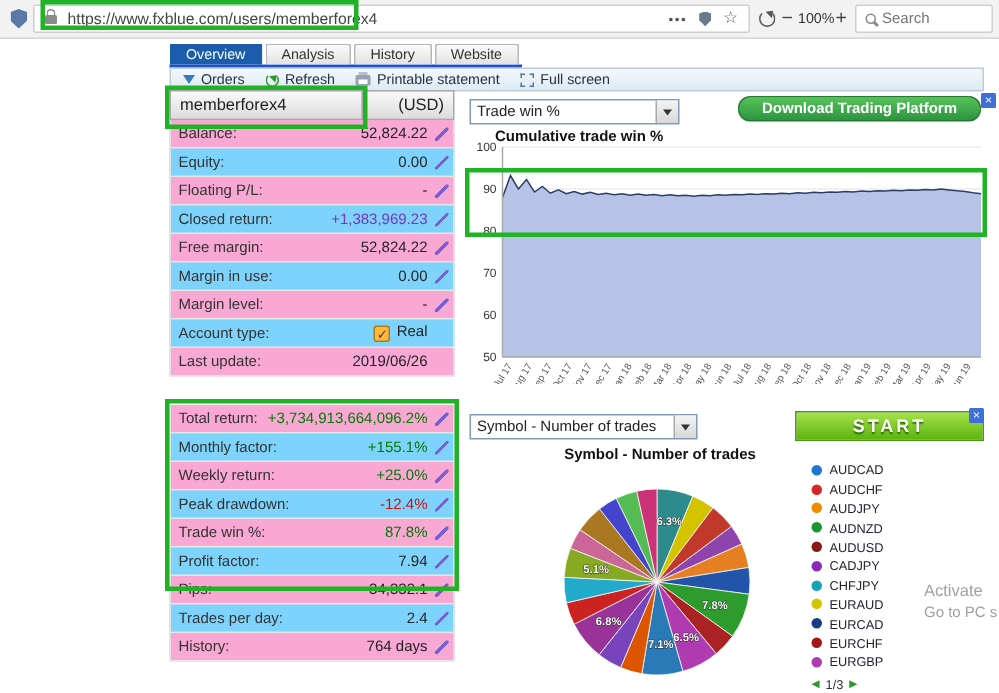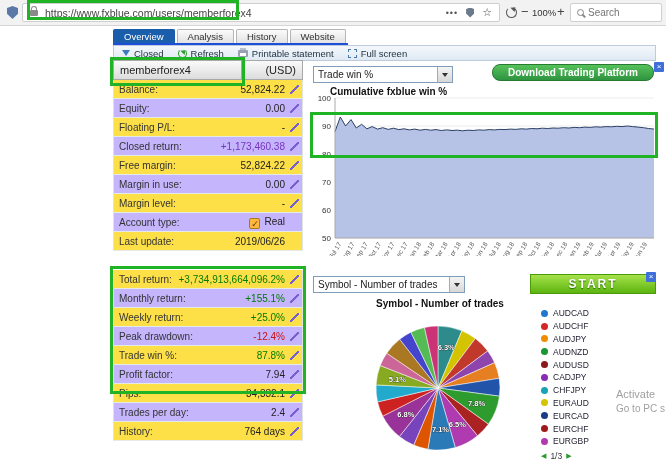--- a/index.html
+++ b/index.html
@@ -64,22 +64,22 @@
   .stats { position:absolute; left:113px; top:270px; width:190px; }
   .hrow { display:flex; height:20px; }
   .hcell { background:linear-gradient(#fafafa,#dcdcdc); border:1px solid #a8a8a8; font-size:11px; color:#222;
            display:flex; align-items:center; padding:0 6px; }
   .hcell.grow { flex:1; }
   .hcell.cur { width:62px; margin-left:-1px; justify-content:flex-end; }
   .stats-header { height:21px; background:linear-gradient(#fafafa,#dcdcdc); border:1px solid #a8a8a8;
                   font-size:11px; color:#222; display:flex; align-items:center; padding:0 6px; }
   .trow { display:flex; align-items:center; height:19px; padding:0 3px 0 5px; font-size:10px;
           border-bottom:1px solid #e6eae6; border-left:1px solid #e0e4e0; border-right:1px solid #e0e4e0;
-          background:#fde047; }
-  .trow.alt { background:#c4b5fd; }
+          background:#f9a8d4; }
+  .trow.alt { background:#7dd3fc; }
   .tlabel { color:#333; white-space:nowrap; }
   .tvalue { flex:1; text-align:right; padding-right:5px; color:#222; white-space:nowrap; overflow:hidden; }
   .hist-icon { width:9px; height:9px; flex:0 0 9px;
                background:linear-gradient(135deg,transparent 42%,#7a5fd0 42%,#7a5fd0 58%,transparent 58%); }
   .hist-icon.hide { visibility:hidden; }
   .chk { display:inline-block; width:11px; height:11px; background:#ffb83d; border:1px solid #a97a1a;
          color:#5a3a00; font-size:9px; line-height:10px; text-align:center; vertical-align:-2px;
          margin-right:4px; border-radius:2px; }
 
   
@@ -141,21 +141,21 @@
   <div class="tabs">
     <div class="tab active">Overview</div>
     <div class="tab">Analysis</div>
     <div class="tab">History</div>
     <div class="tab">Website</div>
   </div>
 
   <div class="toolbar">
     <span class="tb-item">
       <span class="funnel-icon"></span>
-      <span>Closed</span>
+      <span>Orders</span>
     </span>
     <span class="tb-item">
       <span class="refresh-icon"></span>
       <span>Refresh</span>
     </span>
     <span class="tb-item">
       <span class="printer-icon"></span>
       <span>Printable statement</span>
     </span>
     <span class="tb-item">
@@ -179,21 +179,21 @@
       <span class="tvalue" style="color: rgb(34, 34, 34);">0.00</span>
       <span class="hist-icon"></span>
     </div>
     <div class="trow">
       <span class="tlabel">Floating P/L:</span>
       <span class="tvalue" style="color: rgb(34, 34, 34);">-</span>
       <span class="hist-icon"></span>
     </div>
     <div class="trow alt">
       <span class="tlabel">Closed return:</span>
-      <span class="tvalue" style="color: rgb(119, 51, 187);">+1,173,460.38</span>
+      <span class="tvalue" style="color: rgb(119, 51, 187);">+1,383,969.23</span>
       <span class="hist-icon"></span>
     </div>
     <div class="trow">
       <span class="tlabel">Free margin:</span>
       <span class="tvalue" style="color: rgb(34, 34, 34);">52,824.22</span>
       <span class="hist-icon"></span>
     </div>
     <div class="trow alt">
       <span class="tlabel">Margin in use:</span>
       <span class="tvalue" style="color: rgb(34, 34, 34);">0.00</span>
@@ -218,21 +218,21 @@
     </div>
   </div>
 
   <div class="stats">
     <div class="trow">
       <span class="tlabel">Total return:</span>
       <span class="tvalue" style="color: rgb(0, 122, 0);">+3,734,913,664,096.2%</span>
       <span class="hist-icon"></span>
     </div>
     <div class="trow alt">
-      <span class="tlabel">Monthly return:</span>
+      <span class="tlabel">Monthly factor:</span>
       <span class="tvalue" style="color: rgb(0, 122, 0);">+155.1%</span>
       <span class="hist-icon"></span>
     </div>
     <div class="trow">
       <span class="tlabel">Weekly return:</span>
       <span class="tvalue" style="color: rgb(0, 122, 0);">+25.0%</span>
       <span class="hist-icon"></span>
     </div>
     <div class="trow alt">
       <span class="tlabel">Peak drawdown:</span>
@@ -266,21 +266,21 @@
     </div>
   </div>
 
   <div class="select" style="left:313px; top:66px; width:140px;">
     <span class="select-text">Trade win %</span>
     <span class="select-arrow"></span>
   </div>
   <div class="dl-btn">Download Trading Platform</div>
   <span class="ad-close" style="left:654px; top:62px;">×</span>
 
-  <div class="chart-title" style="left:330px; top:86px;">Cumulative fxblue win %</div>
+  <div class="chart-title" style="left:330px; top:86px;">Cumulative trade win %</div>
   <svg id="winchart" style="position:absolute; left:313px; top:84px;" width="345" height="172" viewBox="0 0 345 172">
       <line x1="22" y1="14" x2="341" y2="14" stroke="#ececec" stroke-width="1"></line>
       <text x="18" y="16.5" text-anchor="end" font-size="8" fill="#333">100</text>
       <line x1="22" y1="42" x2="341" y2="42" stroke="#ececec" stroke-width="1"></line>
       <text x="18" y="44.5" text-anchor="end" font-size="8" fill="#333">90</text>
       <line x1="22" y1="70" x2="341" y2="70" stroke="#ececec" stroke-width="1"></line>
       <text x="18" y="72.5" text-anchor="end" font-size="8" fill="#333">80</text>
       <line x1="22" y1="98" x2="341" y2="98" stroke="#ececec" stroke-width="1"></line>
       <text x="18" y="100.5" text-anchor="end" font-size="8" fill="#333">70</text>
       <line x1="22" y1="126" x2="341" y2="126" stroke="#ececec" stroke-width="1"></line>

